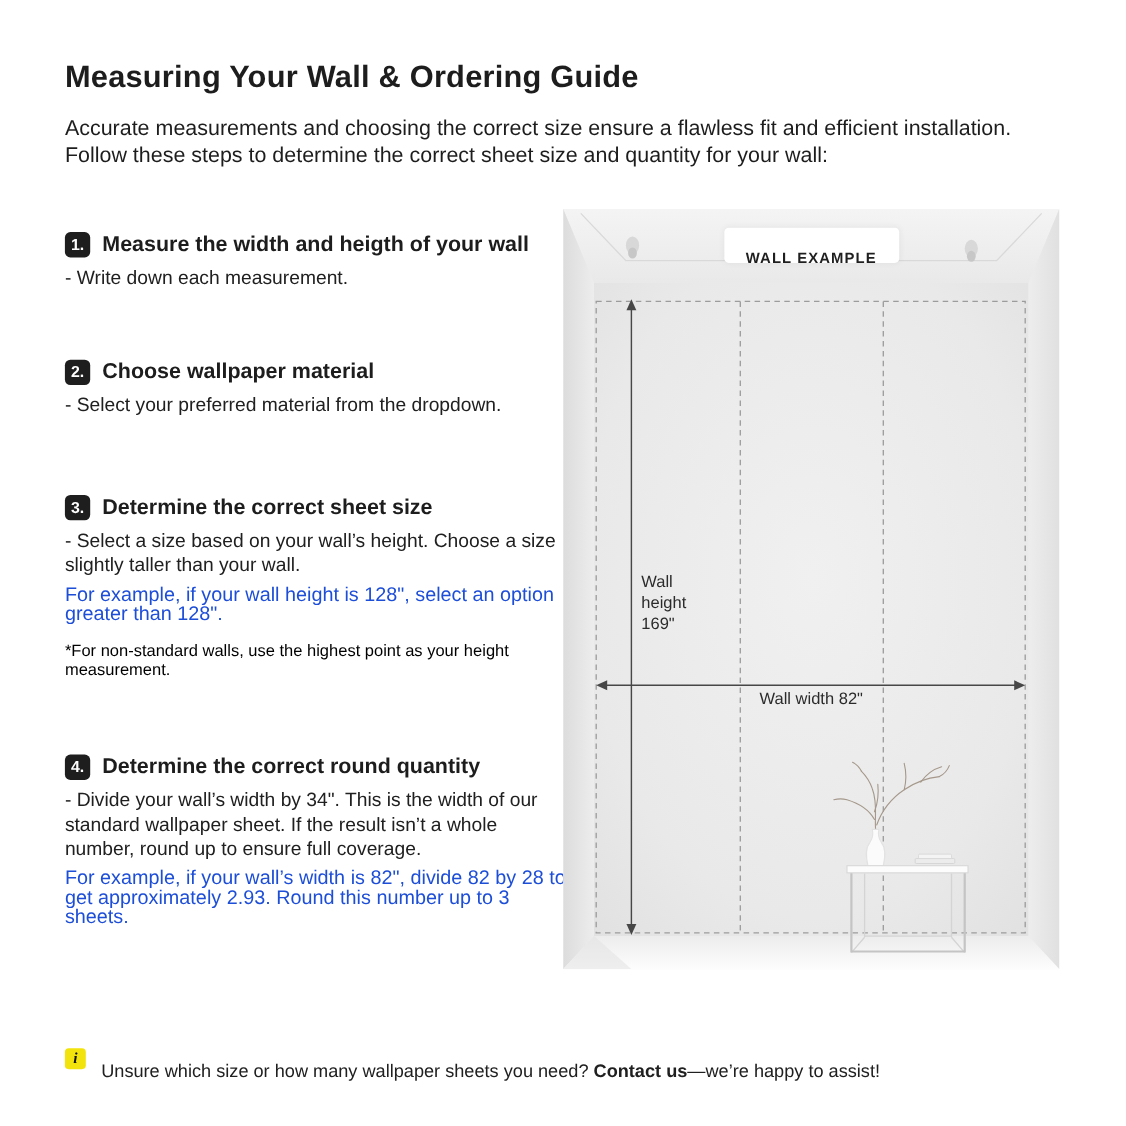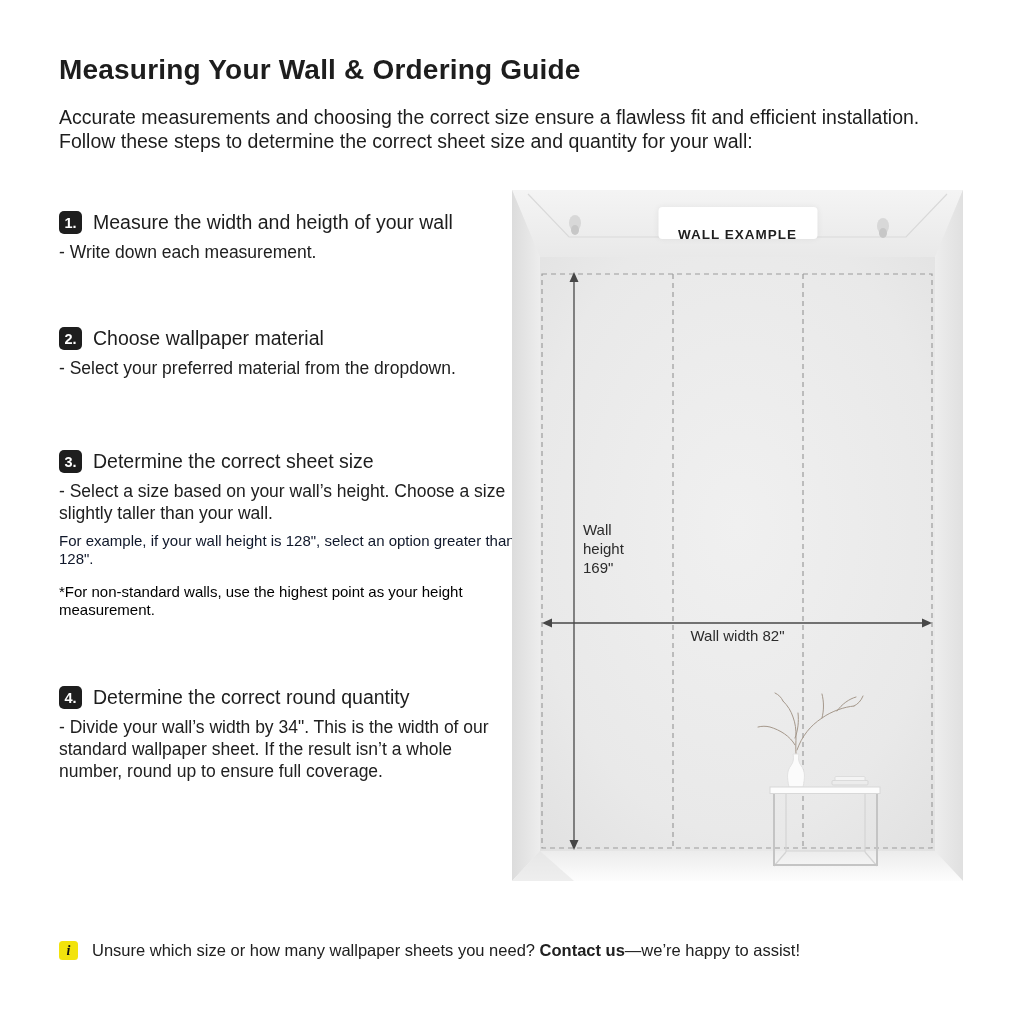--- a/index.html
+++ b/index.html
@@ -26,23 +26,23 @@
   .step { margin-bottom:64px; }
   .step.s2 { margin-bottom:71px; }
   .step.s3 { margin-bottom:68px; }
   .step-head { display:flex; align-items:center; gap:11px; margin-bottom:7px; }
   .badge {
     width:23px; height:23px; flex:0 0 23px;
     background:#1e1e1e; color:#ffffff; border-radius:5px;
     display:flex; align-items:center; justify-content:center;
     font-size:14.5px; font-weight:bold;
   }
-  .step-heading { font-size:19.5px; font-weight:normal; color:#1d1d1d; }
+  .step-heading { font-size:19.5px; font-weight:bold; color:#1d1d1d; }
   .step-body { font-size:17.5px; line-height:22px; color:#202020; }
-  .step-example { font-size:15px; line-height:17.5px; color:#0f172a; margin-top:8px; }
+  .step-example { font-size:18px; line-height:17.5px; color:#1d4ed8; margin-top:8px; }
   .step-note { font-size:15px; line-height:17.5px; color:#000000; margin-top:16px; }
 
   
   .image-wrap {
     position:absolute; left:512px; top:190px; width:451px; height:691px;
     background:#ebebeb; overflow:hidden;
   }
   .image-wrap svg { position:absolute; left:0; top:0; }
   .wall-badge {
     position:absolute; top:17px; left:50%; transform:translateX(-50%);
@@ -64,21 +64,21 @@
     position:absolute; left:59px; top:941px; width:910px;
     display:flex; align-items:center; gap:14px;
   }
   .info-icon {
     width:19px; height:19px; flex:0 0 19px;
     background:#F2E30D; border-radius:3.5px;
     display:flex; align-items:center; justify-content:center;
     font-family:"Liberation Serif", serif; font-style:italic; font-weight:bold;
     font-size:14px; color:#101010;
   }
-  .footer-text { font-size:16.5px; color:#202020; }
+  .footer-text { font-size:16.5px; color:#202020;margin-top:24px; }
   .footer-text b { font-weight:bold; cursor:pointer; }
 </style>
 </head>
 <body>
 
 <div class="page">
 
   <h1 class="page-title">Measuring Your Wall &amp; Ordering Guide</h1>
   <p class="intro">Accurate measurements and choosing the correct size ensure a flawless fit and efficient installation. Follow these steps to determine the correct sheet size and quantity for your wall:</p>
 
@@ -109,20 +109,21 @@
       <p class="step-example">For example, if your wall height is 128", select an option greater than 128".</p>
       <p class="step-note">*For non-standard walls, use the highest point as your height measurement.</p>
     </section>
 
     <section class="step s4">
       <div class="step-head">
         <span class="badge">4.</span>
         <span class="step-heading">Determine the correct round quantity</span>
       </div>
       <p class="step-body">- Divide your wall’s width by 34". This is the width of our standard wallpaper sheet. If the result isn’t a whole number, round up to ensure full coverage.</p>
+      <p class="step-example">For example, if your wall’s width is 82", divide 82 by 28 to get approximately 2.93. Round this number up to 3 sheets.</p>
     </section>
 
   </div>
 
   <div class="image-wrap">
     <svg width="451" height="691" viewBox="0 0 451 691">
       <defs>
         <radialGradient id="wg" cx="50%" cy="45%" r="80%">
           <stop offset="0%" stop-color="#f0f0f0"></stop>
           <stop offset="65%" stop-color="#e9e9e9"></stop>

